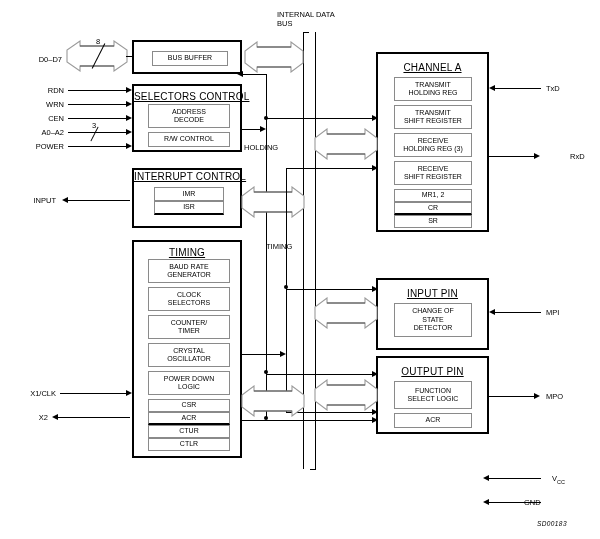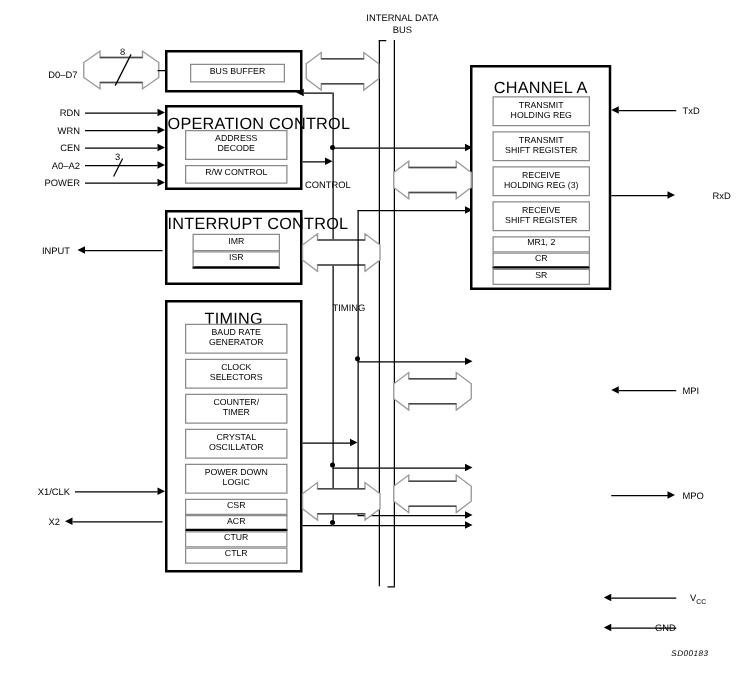--- a/index.html
+++ b/index.html
@@ -18,24 +18,25 @@
   .blk{
     position:absolute;
     border:2px solid #000;
     background:#fff;
     box-sizing:border-box;
   }
   .blk-title{
     position:absolute;
     left:0; right:0;
     text-align:center;
-    font-size:13px;
+    font-size:10px;
     letter-spacing:.2px;
     color:#000;
     white-space:nowrap;
+    text-decoration:underline;
   }
   .sub{
     position:absolute;
     border:1px solid #8a8a8a;
     background:#fff;
     box-sizing:border-box;
     display:flex;
     align-items:center;
     justify-content:center;
     text-align:center;
@@ -106,21 +107,21 @@
     color:#000;
     letter-spacing:.4px;
   }
   .vcc-sub{ font-size:5.5px; vertical-align:sub; }
 </style>
 </head>
 <body>
 
 <div id="diagram">
 
-  <div class="lbl" style="left:277px;top:10px;width:90px;text-align:center;line-height:9px;white-space:pre-line;">INTERNAL DATA
+  <div class="lbl" style="left:277px;top:10px;width:90px;line-height:9px;white-space:pre-line;">INTERNAL DATA
 BUS</div>
   <div class="databus" style="left:303px;top:32px;width:13px;height:437px;"></div>
   <div class="databus-cap" style="left:303px;top:32px;width:6px;"></div>
   <div class="databus-cap" style="left:310px;top:469px;width:6px;"></div>
 
   <div class="lbl r" style="left:22px;top:55px;width:40px;">D0–D7</div>
   <div class="hollow" style="left:66px;top:40px;">
     <svg width="62" height="32" viewBox="0 0 62 32">
       <path d="M14,6 L14,1 L1,10 L1,22 L14,31 L14,26 L48,26 L48,31 L61,22 L61,10 L48,1 L48,6 Z" fill="#ffffff" stroke="#9a9a9a" stroke-width="1.1"></path>
       <path d="M14,6 L48,6 M14,26 L48,26" stroke="#4a4a4a" stroke-width="1.1" fill="none"></path>
@@ -173,32 +174,32 @@
       <path d="M13,6 L13,1 L1,10 L1,22 L13,31 L13,26 L47,26 L47,31 L59,22 L59,10 L47,1 L47,6 Z" fill="#ffffff" stroke="#9a9a9a" stroke-width="1.1"></path>
       <path d="M13,6 L47,6 M13,26 L47,26" stroke="#4a4a4a" stroke-width="1.1" fill="none"></path>
     </svg>
   </div>
 
   <div class="ar ar-l" style="left:237px;top:70.5px;"></div>
   <div class="h" style="left:243px;top:74px;width:23px;"></div>
   <div class="v" style="left:266px;top:74px;height:44px;"></div>
 
   <div class="blk" style="left:132px;top:84px;width:110px;height:68px;">
-    <div class="blk-title" style="top:5px;">OPERATION CONTROL</div>
+    <div class="blk-title" style="top:5px;">SELECTORS CONTROL</div>
     <div class="sub" style="left:14px;top:18px;width:82px;height:24px;">ADDRESS
 DECODE</div>
     <div class="sub" style="left:14px;top:46px;width:82px;height:15px;">R/W CONTROL</div>
   </div>
 
   <div class="h" style="left:242px;top:129px;width:20px;"></div>
   <div class="ar ar-r" style="left:260px;top:125.5px;"></div>
 
   <div class="v" style="left:266px;top:118px;height:300px;"></div>
   <div class="dot" style="left:264px;top:116px;"></div>
-  <div class="lbl" style="left:244px;top:143px;">CONTROL</div>
+  <div class="lbl" style="left:244px;top:143px;">HOLDING</div>
 
   <div class="h" style="left:266px;top:118px;width:108px;"></div>
   <div class="ar ar-r" style="left:372px;top:114.5px;"></div>
 
   <div class="dot" style="left:264px;top:196px;"></div>
   <div class="h" style="left:242px;top:200px;width:24px;"></div>
   <div class="ar ar-l" style="left:236px;top:196.5px;"></div>
 
   <div class="dot" style="left:264px;top:370px;"></div>
   <div class="h" style="left:266px;top:374px;width:108px;"></div>
@@ -284,31 +285,43 @@
   </div>
 
   <div class="h" style="left:495px;top:88px;width:46px;"></div>
   <div class="ar ar-l" style="left:489px;top:84.5px;"></div>
   <div class="lbl" style="left:546px;top:84px;">TxD</div>
 
   <div class="h" style="left:489px;top:156px;width:46px;"></div>
   <div class="ar ar-r" style="left:534px;top:152.5px;"></div>
   <div class="lbl" style="left:570px;top:152px;">RxD</div>
 
+  <div class="blk" style="left:376px;top:278px;width:113px;height:72px;">
+    <div class="blk-title" style="top:8px;">INPUT PIN</div>
+    <div class="sub" style="left:16px;top:23px;width:78px;height:34px;">CHANGE OF
+STATE
+DETECTOR</div>
+  </div>
   <div class="hollow" style="left:314px;top:297px;">
     <svg width="64" height="32" viewBox="0 0 64 32">
       <path d="M13,6 L13,1 L1,10 L1,22 L13,31 L13,26 L51,26 L51,31 L63,22 L63,10 L51,1 L51,6 Z" fill="#ffffff" stroke="#9a9a9a" stroke-width="1.1"></path>
       <path d="M13,6 L51,6 M13,26 L51,26" stroke="#4a4a4a" stroke-width="1.1" fill="none"></path>
     </svg>
   </div>
 
   <div class="h" style="left:495px;top:312px;width:46px;"></div>
   <div class="ar ar-l" style="left:489px;top:308.5px;"></div>
   <div class="lbl" style="left:546px;top:308px;">MPI</div>
 
+  <div class="blk" style="left:376px;top:356px;width:113px;height:78px;">
+    <div class="blk-title" style="top:8px;">OUTPUT PIN</div>
+    <div class="sub" style="left:16px;top:23px;width:78px;height:28px;">FUNCTION
+SELECT LOGIC</div>
+    <div class="sub" style="left:16px;top:55px;width:78px;height:15px;">ACR</div>
+  </div>
   <div class="hollow" style="left:314px;top:379px;">
     <svg width="64" height="32" viewBox="0 0 64 32">
       <path d="M13,6 L13,1 L1,10 L1,22 L13,31 L13,26 L51,26 L51,31 L63,22 L63,10 L51,1 L51,6 Z" fill="#ffffff" stroke="#9a9a9a" stroke-width="1.1"></path>
       <path d="M13,6 L51,6 M13,26 L51,26" stroke="#4a4a4a" stroke-width="1.1" fill="none"></path>
     </svg>
   </div>
 
   <div class="h" style="left:489px;top:396px;width:46px;"></div>
   <div class="ar ar-r" style="left:534px;top:392.5px;"></div>
   <div class="lbl" style="left:546px;top:392px;">MPO</div>

